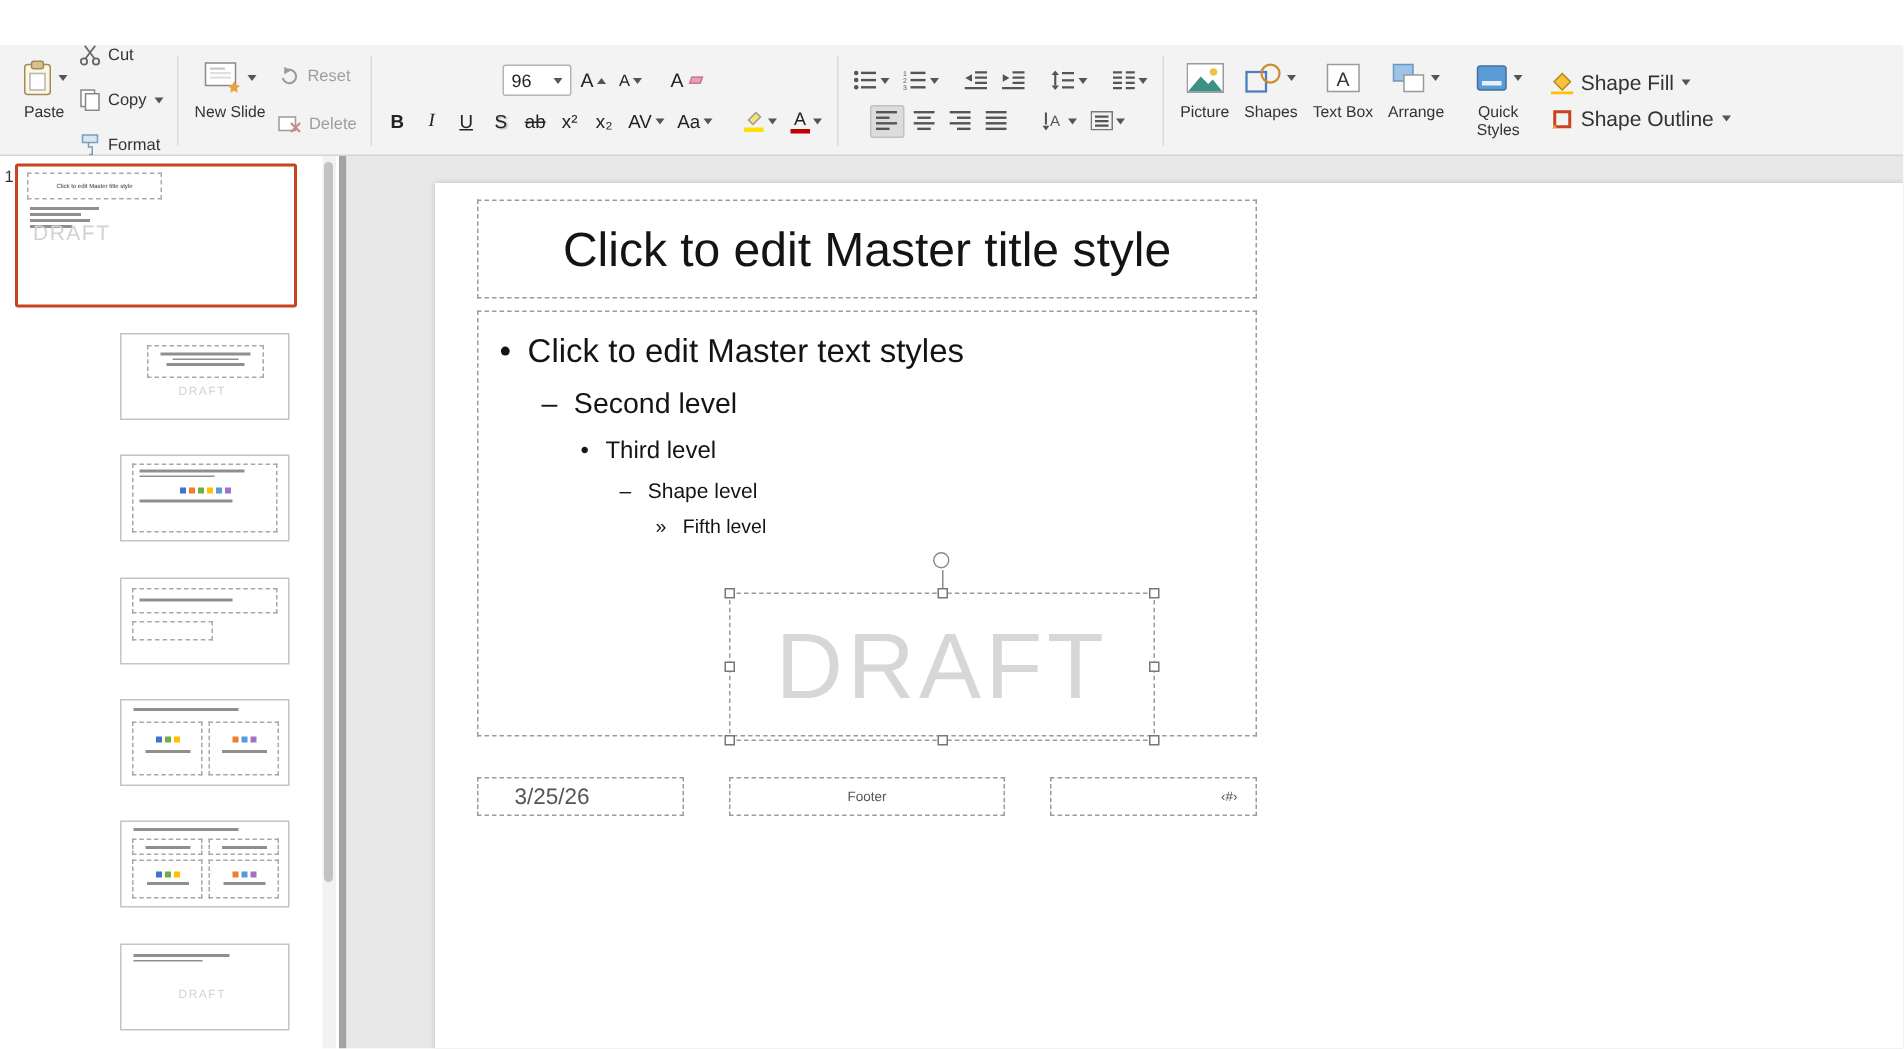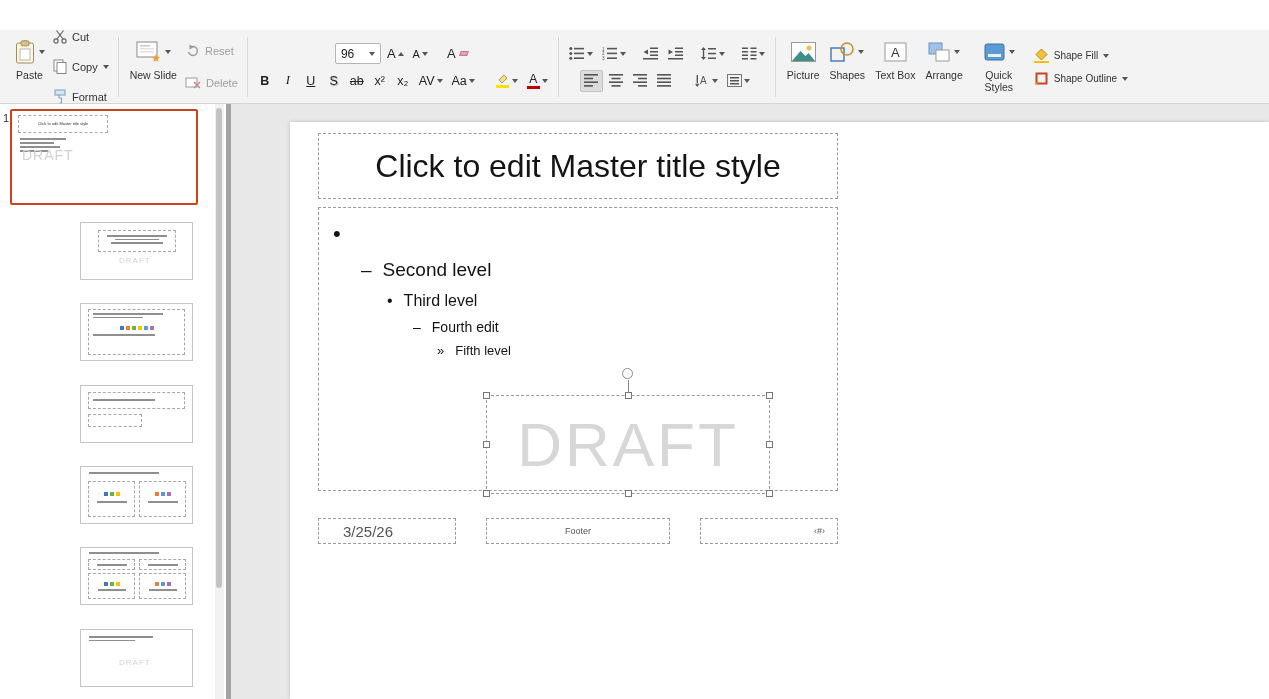--- a/index.html
+++ b/index.html
@@ -37,21 +37,21 @@
   .b{font-weight:700;}
   .i{font-style:italic;font-family:"Liberation Serif",serif;}
   .u{text-decoration:underline;}
   .sh{text-shadow:1px 1px 1px #aaa;}
   .st{text-decoration:line-through;}
   .fc{display:flex;flex-direction:column;align-items:center;line-height:1;}
   .fcbar{width:13px;height:3px;background:var(--font-color);margin-top:1px;}
   .hlbar{width:13px;height:3px;background:var(--highlight);margin-top:1px;}
   .eraser{width:8px;height:5px;background:#e7a1b0;transform:skewX(-20deg);margin-left:2px;border:1px solid #c87a90;}
   .sfcol{display:flex;flex-direction:column;gap:8px;justify-content:center;padding:4px 4px;height:64px;}
-  .sfbtn{display:flex;align-items:center;gap:5px;font-size:10px;color:#333;white-space:nowrap;}
+  .sfbtn{display:flex;align-items:center;gap:5px;font-size:14px;color:#333;white-space:nowrap;}
 
   
   .main{position:absolute;top:104px;left:0;right:0;bottom:0;background:#fff;}
   .thumbs{position:absolute;left:0;top:0;width:215px;bottom:0;background:#fff;overflow:hidden;}
   .scrollbar{position:absolute;left:215px;top:0;width:9px;bottom:0;background:#f2f2f2;}
   .scroll-thumb{position:absolute;left:1px;top:4px;width:6px;height:480px;background:#c3c3c3;border-radius:3px;}
   .splitter{position:absolute;left:226px;top:0;width:5px;bottom:0;background:#a3a3a3;}
   .canvas{position:absolute;left:231px;top:0;right:0;bottom:0;background:#e8e8e8;}
   .slide{position:absolute;left:59px;top:18px;right:0;bottom:0;background:#fff;box-shadow:0 0 4px rgba(0,0,0,.18);}
 
@@ -554,32 +554,33 @@
     <div class="canvas">
       <div class="slide">
 
         <div class="ph ph-title">
           <span>Click to edit Master title style</span>
         </div>
 
         <div class="ph ph-body">
           <div class="bline lvl1">
               <span class="bullet">•</span>
+              <span>Click to edit Master text styles</span>
             </div>
           <div class="bline lvl2">
               <span class="bullet">–</span>
               <span>Second level</span>
             </div>
           <div class="bline lvl3">
               <span class="bullet">•</span>
               <span>Third level</span>
             </div>
           <div class="bline lvl4">
               <span class="bullet">–</span>
-              <span>Fourth edit</span>
+              <span>Shape level</span>
             </div>
           <div class="bline lvl5">
               <span class="bullet">»</span>
               <span>Fifth level</span>
             </div>
         </div>
 
         <div class="draftbox">
           <span class="draft-text">DRAFT</span>
           <span class="rot-stem"></span>

